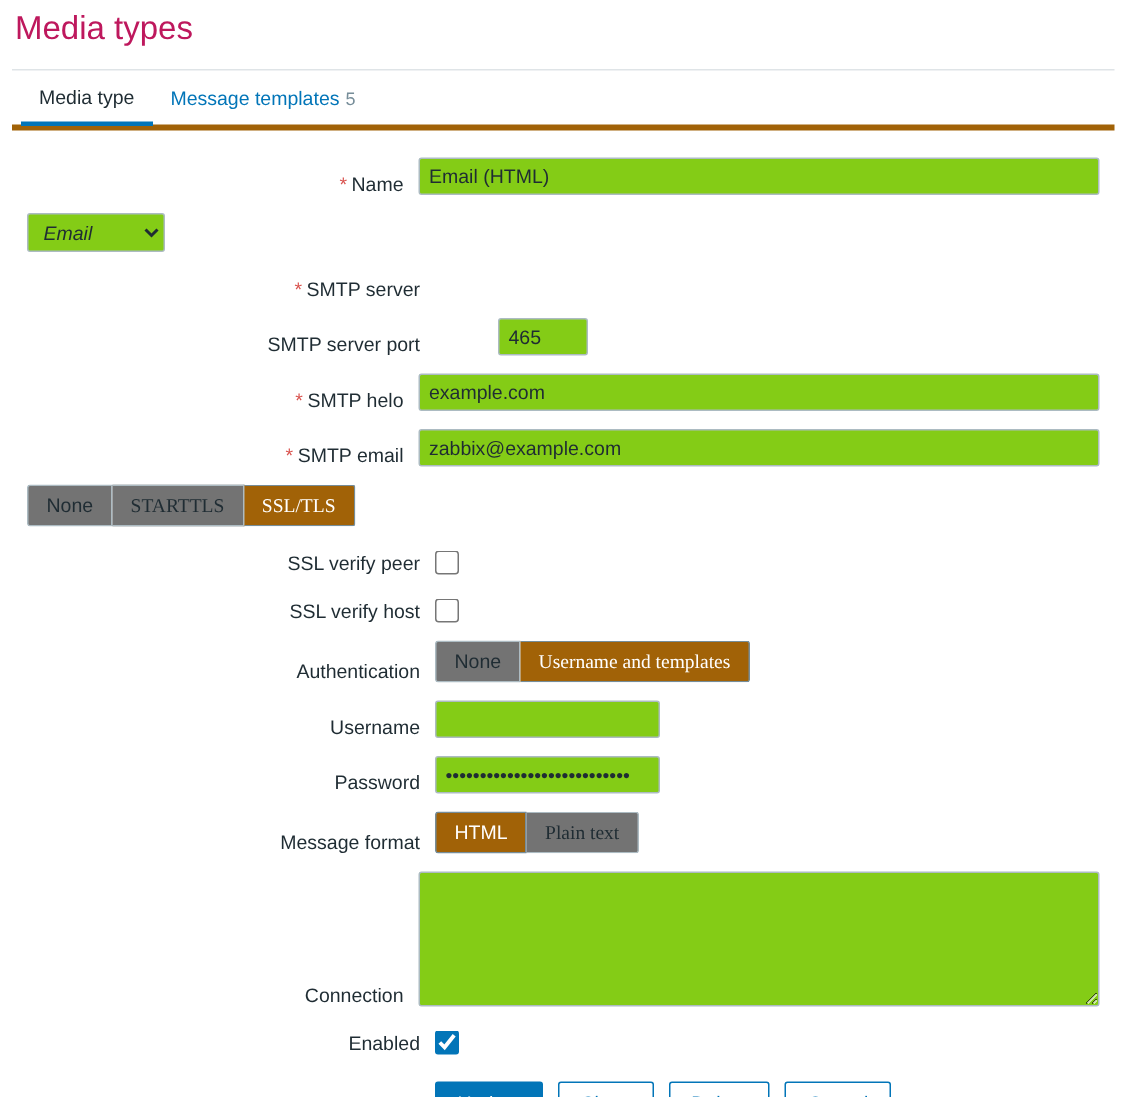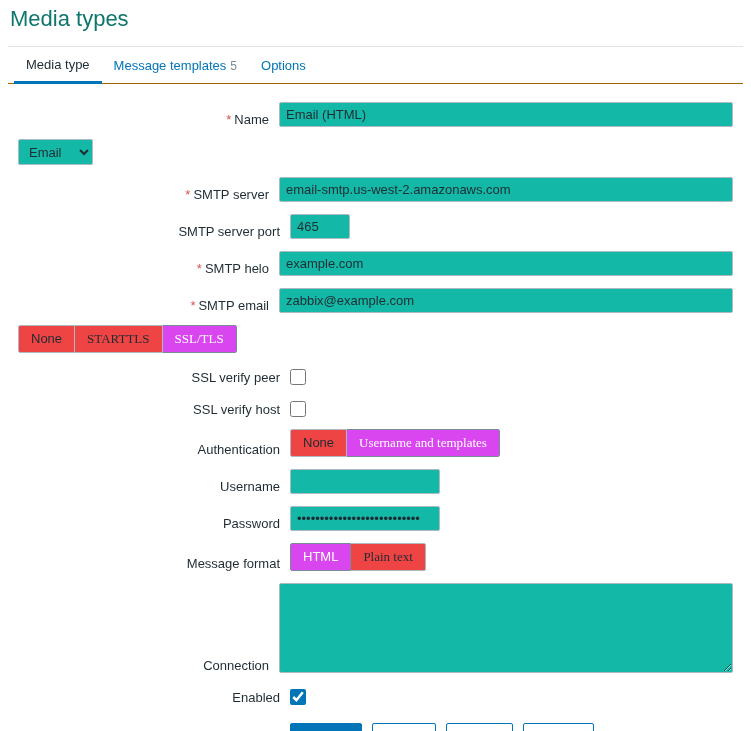--- a/index.html
+++ b/index.html
@@ -1,42 +1,42 @@
 <!DOCTYPE html>
 <html><head>
   <meta charset="utf-8">
   <style>
     * { box-sizing: border-box; margin: 0; padding: 0; }
     body { font-family: Arial, Helvetica, sans-serif; font-size: 13px; color: #1f2c33; background: #fff; }
     .page { width: 751px; }
-    .page-title { font-size: 22px; font-weight: 400; color: #0f766e; padding: 6px 10px 14px; }
+    .page-title { font-size: 22px; font-weight: 400; color: #be185d; padding: 6px 10px 14px; }
     .panel { border-top: 1px solid #dfe4e7; background: #fff; margin: 0 8px; }
-    .tabs { display: flex; align-items: center; border-bottom: 1px solid #a16207; padding: 0 6px; }
+    .tabs { display: flex; align-items: center; border-bottom: 4px solid #a16207; padding: 0 6px; }
     .tab { padding: 10px 12px 9px; color: #0275b8; cursor: pointer; display: flex; align-items: center; gap: 4px; }
     .tab.active { color: #1f2c33; font-weight: 400; border-bottom: 3px solid #0275b8; margin-bottom: -1px; }
     .tab .count { color: #768d99; font-size: 12px; }
     .form { padding: 18px 10px 10px; }
     .row { display: flex; align-items: flex-end; margin-bottom: 12px; }
     .label-col { width: 272px; text-align: right; padding-right: 10px; padding-top: 5px; color: #1f2c33; }
     .label-col .req { color: #d9534f; margin-right: 3px; }
     .input-col { flex: 1; display: flex; align-items: center; }
     input[type=text], input[type=password], select, textarea {
       border: 1px solid #acbbc2; border-radius: 2px; padding: 4px 6px;
-      font-size: 13px; font-family: inherit; color: #1f2c33; background: #14b8a6;
+      font-size: 13px; font-family: inherit; color: #1f2c33; background: #84cc16;
     }
     .wfull { width: 454px; }
-    .wport { width: 60px; }
-    .wselect { width: 75px; height: 26px; }
+    .wport { width: 60px; margin-left: 42px; }
+    .wselect { width: 92px; height: 26px; font-style: italic; }
     .wuser { width: 150px; background: #f5f5f5; border-color: #e4e8ea; }
     .wpass { width: 150px; }
     textarea.desc { width: 454px; height: 90px; resize: both; }
     .seg { display: inline-flex; border-radius: 2px; overflow: hidden; }
-    .seg .opt { border: 1px solid #acbbc2; padding: 5px 12px; background: #ef4444; cursor: pointer; color: #1f2c33; font-size: 13px; }
+    .seg .opt { border: 1px solid #acbbc2; padding: 5px 12px; background: #737373; cursor: pointer; color: #1f2c33; font-size: 13px; }
     .seg .opt + .opt { border-left: none; font-family: Liberation Serif, serif; }
-    .seg .opt.selected { background: #d946ef; color: #fff; border-color: #768d99; }
+    .seg .opt.selected { background: #a16207; color: #fff; border-color: #768d99; }
     .seg .opt:first-child { border-top-left-radius: 2px; border-bottom-left-radius: 2px; }
     .seg .opt:last-child { border-top-right-radius: 2px; border-bottom-right-radius: 2px; }
     input[type=checkbox] { width: 16px; height: 16px; accent-color: #0275b8; cursor: pointer; }
     .actions { display: flex; gap: 10px; margin-left: 272px; padding: 6px 0 18px; }
     .btn { padding: 6px 14px; border-radius: 2px; font-size: 13px; cursor: pointer; }
     .btn-primary { background: #0275b8; color: #fff; border: 1px solid #0275b8; }
     .btn-outline { background: #fff; color: #0275b8; border: 1px solid #0275b8; }
   </style>
 </head>
 <body>
@@ -46,23 +46,20 @@
 
   <div class="panel">
     <div class="tabs">
       <div class="tab active">
         <span>Media type</span>
       </div>
       <div class="tab">
         <span>Message templates</span>
         <span class="count">5</span>
       </div>
-      <div class="tab">
-        <span>Options</span>
-      </div>
     </div>
 
     <div class="form">
 
       <div class="row">
         <div class="label-col"><span class="req">*</span><span>Name</span></div>
         <div class="input-col">
             <input type="text" class="wfull" value="Email (HTML)" style="">
           </div>
       </div>
@@ -70,23 +67,20 @@
       <div class="row">
         <div class="input-col">
           <select class="wselect">
             <option>Email</option>
           </select>
         </div>
       </div>
 
       <div class="row">
         <div class="label-col"><span class="req">*</span><span>SMTP server</span></div>
-        <div class="input-col">
-            <input type="text" class="wfull" value="email-smtp.us-west-2.amazonaws.com" style="">
-          </div>
       </div>
 
       <div class="row">
         <div class="label-col">SMTP server port</div>
         <div class="input-col">
             <input type="text" class="wport" value="465" style="">
           </div>
       </div>
 
       <div class="row">

